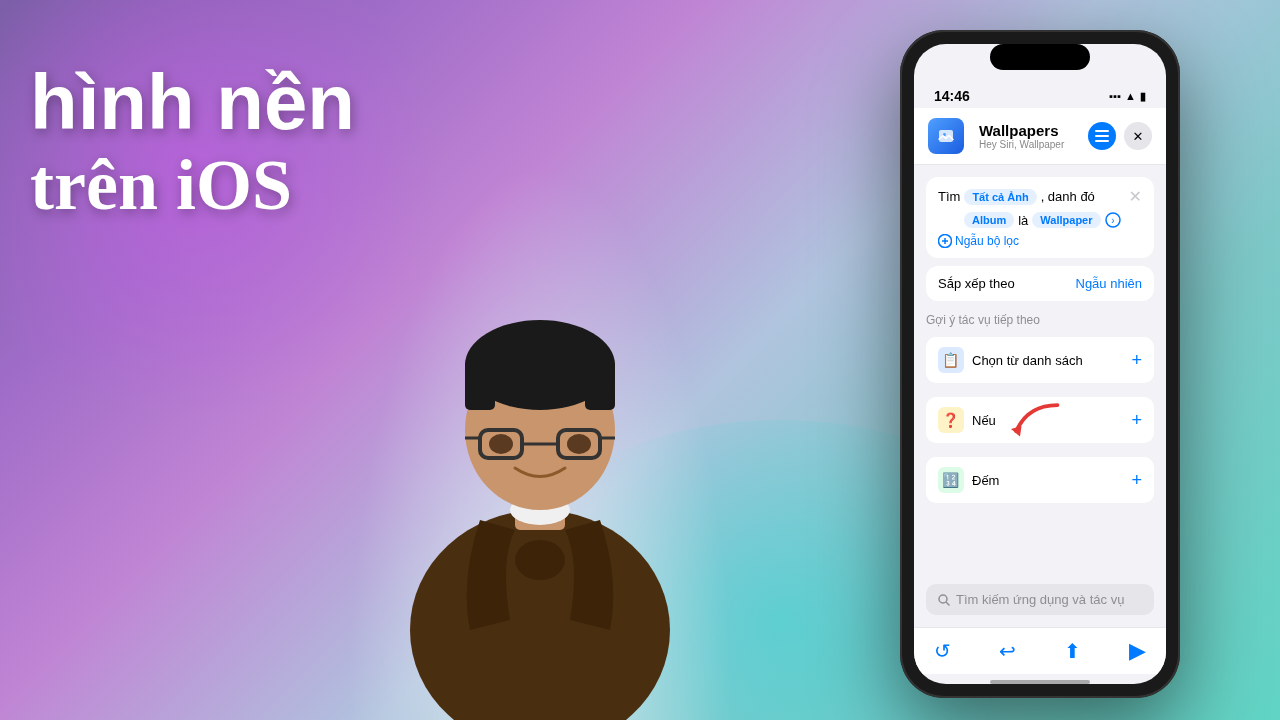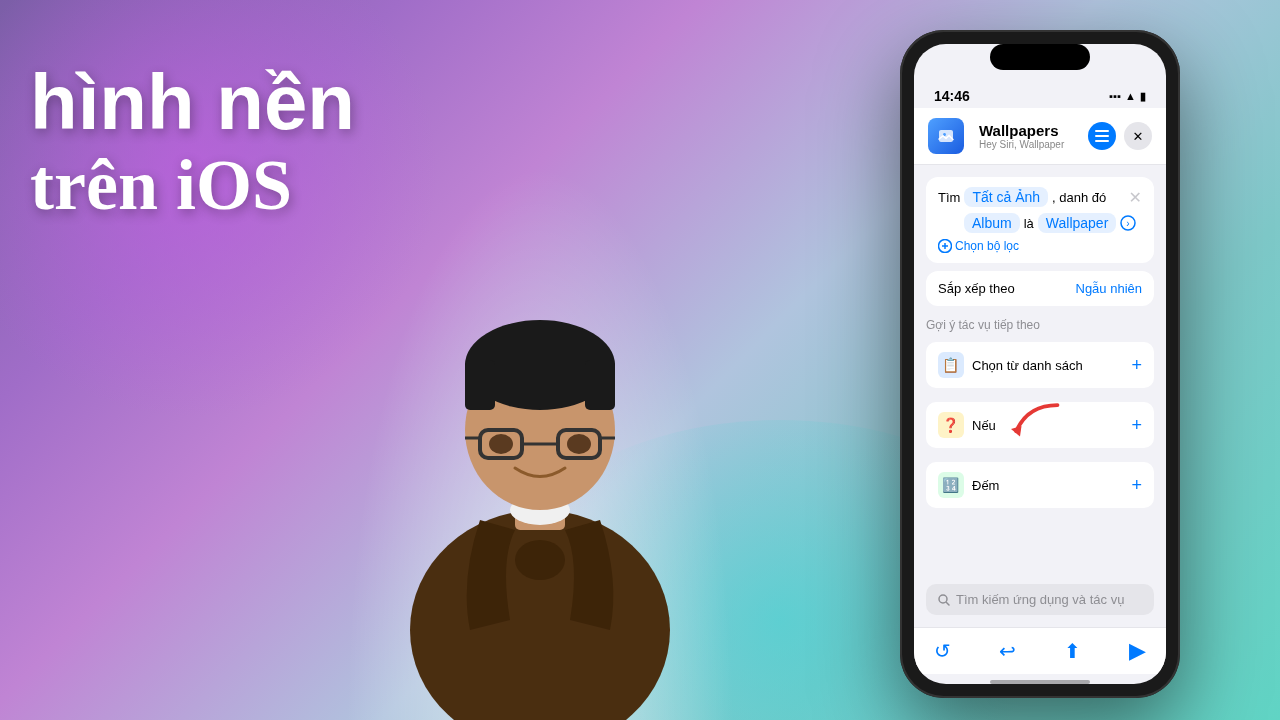--- a/index.html
+++ b/index.html
@@ -218,22 +218,22 @@
       flex-wrap: wrap;
       margin-bottom: 6px;
     }
 
     .filter-label { font-size: 13px; color: #000; }
     .filter-chip {
       background: #e5f0ff;
       color: #007aff;
       border-radius: 8px;
       padding: 2px 8px;
-      font-size: 14px;
-      font-weight: 400;
+      font-size: 11px;
+      font-weight: 700;
     }
     .filter-close {
       color: #c7c7cc;
       font-size: 16px;
       margin-left: auto;
     }
 
     .filter-row2 {
       display: flex;
       align-items: center;
@@ -467,21 +467,21 @@
                 <text x="8" y="12" text-anchor="middle" font-size="10" fill="#007aff">›</text>
               </svg>
             </span>
           </div>
           <div class="add-filter">
             <svg width="14" height="14" viewBox="0 0 14 14" fill="#007aff">
               <circle cx="7" cy="7" r="6.5" fill="none" stroke="#007aff" stroke-width="1.5"></circle>
               <line x1="7" y1="4" x2="7" y2="10" stroke="#007aff" stroke-width="1.5"></line>
               <line x1="4" y1="7" x2="10" y2="7" stroke="#007aff" stroke-width="1.5"></line>
             </svg>
-            <span>Chọn bộ lọc</span>
+            <span>Ngẫu bộ lọc</span>
           </div>
         </div>
 
         <div class="settings-card">
           <div class="settings-row">
             <span class="settings-row-label">Sắp xếp theo</span>
             <span class="settings-row-value">Ngẫu nhiên</span>
           </div>
 
         </div>

